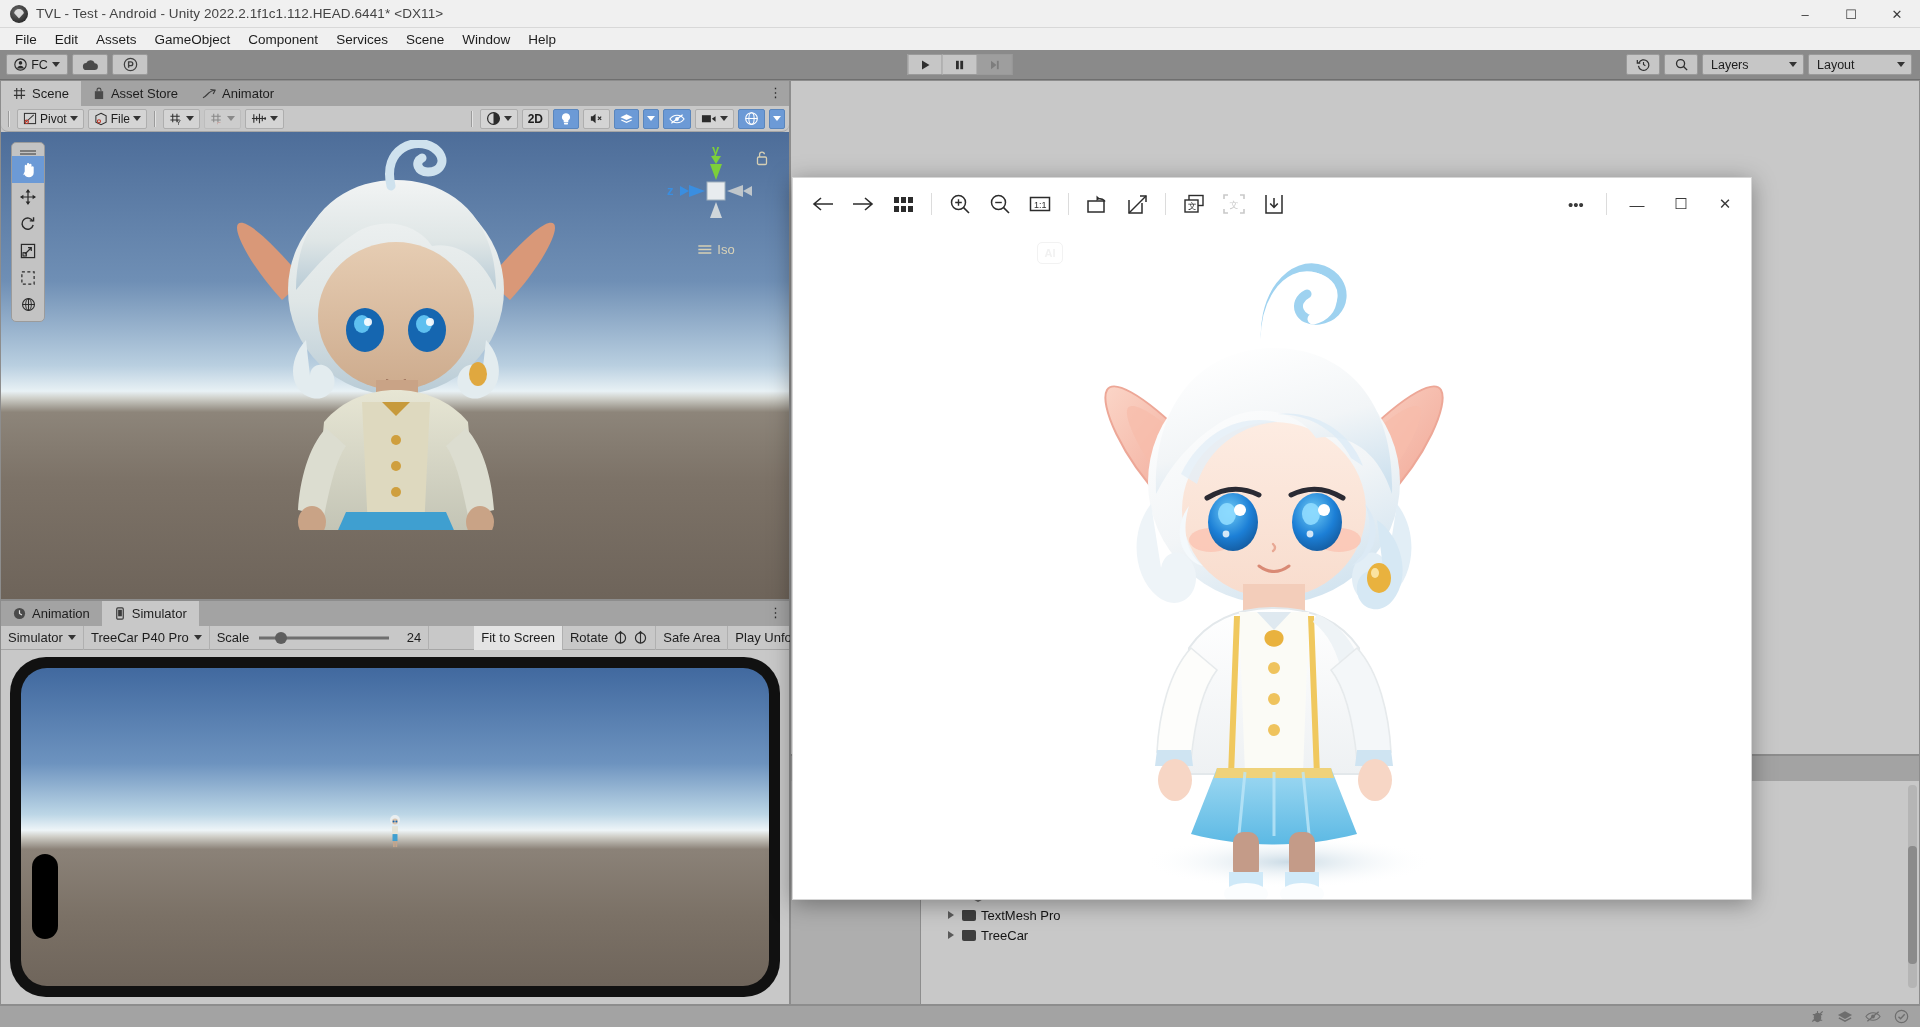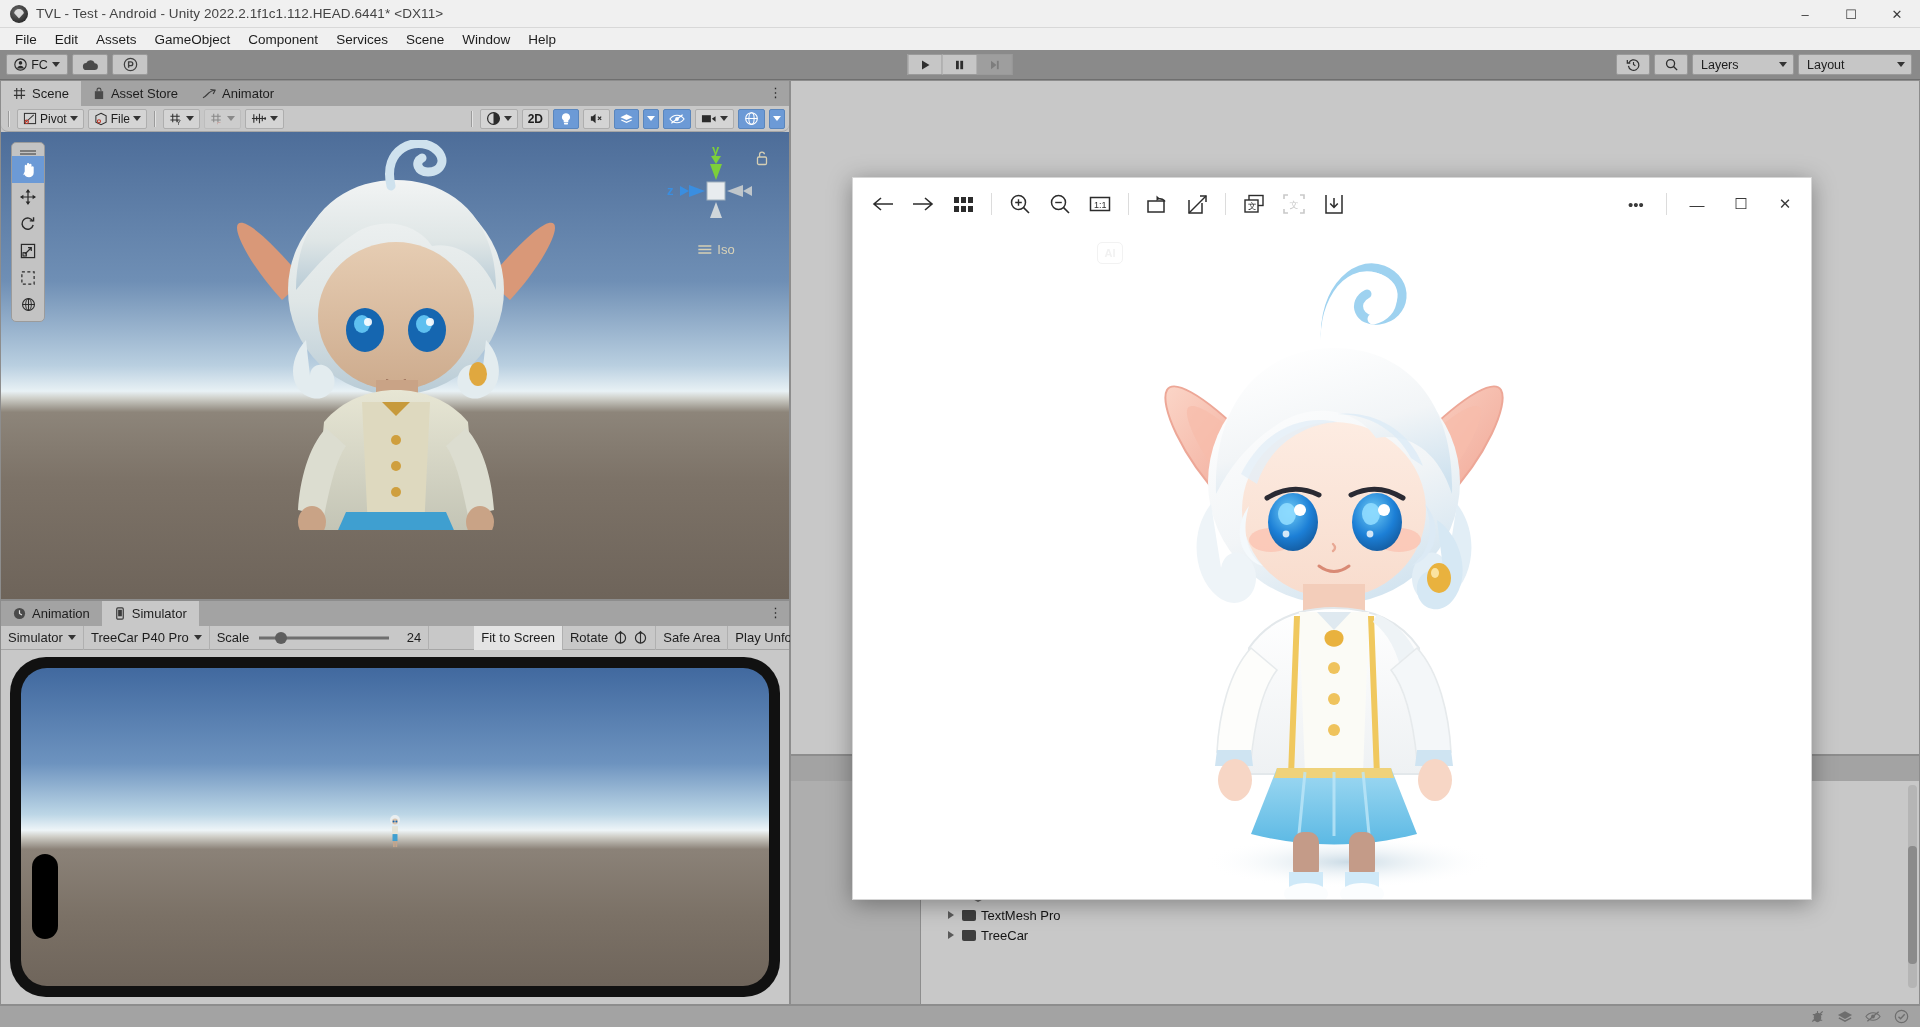--- a/index.html
+++ b/index.html
@@ -118,21 +118,21 @@
   .arrow-d{width:0;height:0;border-left:4.5px solid transparent;border-right:4.5px solid transparent;border-top:6px solid #3c3c3c;}
   .folder{width:14px;height:11px;background:#3e3e3e;border-radius:1px 2px 2px 2px;position:relative;flex:none;}
   .folder.open{background:#3e3e3e;clip-path:polygon(0 0,42% 0,52% 16%,100% 16%,100% 100%,0 100%);}
   .unityicon{width:14px;height:14px;flex:none;
     background:radial-gradient(circle at 35% 30%,#cfcfcf,#5c5c5c 70%,#3a3a3a);
     clip-path:polygon(50% 0,100% 27%,100% 73%,50% 100%,0 73%,0 27%);}
   .vscroll{position:absolute;right:2px;top:4px;bottom:16px;width:9px;background:#b5b5b5;border-radius:4px;}
   .vscroll .thumb{position:absolute;left:0;right:0;top:30%;height:58%;background:#8b8b8b;border-radius:4px;}
   
   #viewer{
-    position:absolute; left:852px; top:97px; width:960px; height:723px;
+    position:absolute; left:792px; top:97px; width:960px; height:723px;
     background:#fff; box-shadow:0 4px 22px rgba(0,0,0,.35); border:1px solid #d6d6d6;
     display:flex;flex-direction:column; z-index:50;
   }
   #viewerbar{height:52px;display:flex;align-items:center;padding:0 10px;position:relative;}
   .vb{width:40px;height:40px;display:flex;align-items:center;justify-content:center;color:#2c2c2c;}
   .vb.dim{color:#c9c9c9;}
   .vsep{width:1px;height:22px;background:#dcdcdc;margin:0 8px;}
   #viewerright{position:absolute;right:4px;top:0;height:52px;display:flex;align-items:center;}
   #viewerright .wb{width:44px;height:52px;display:flex;align-items:center;justify-content:center;color:#3a3a3a;font-size:15px;}
   #viewercanvas{flex:1;position:relative;background:#fff;overflow:hidden;}
@@ -241,21 +241,21 @@
         <svg width="15" height="15" viewBox="0 0 16 16">
             <circle cx="7" cy="7" r="4.3" fill="none" stroke="#2f2f2f" stroke-width="1.4"></circle>
             <path d="M10.2 10.2 14 14" stroke="#2f2f2f" stroke-width="1.5"></path>
           </svg>
       </span>
     </div>
     <div class="tb-btn drop" style="width:102px;">
       <span>Layers</span>
       <span class="caret"></span>
     </div>
-    <div class="tb-btn drop" style="width:114px;text-align:right;">
+    <div class="tb-btn drop" style="width:104px;text-align:right;">
       <span>Layout</span>
       <span class="caret"></span>
     </div>
   </div>
 </div>
 
 <div id="dock">
 
   <div class="panel" id="scenepanel">
     <div class="tabstrip">

